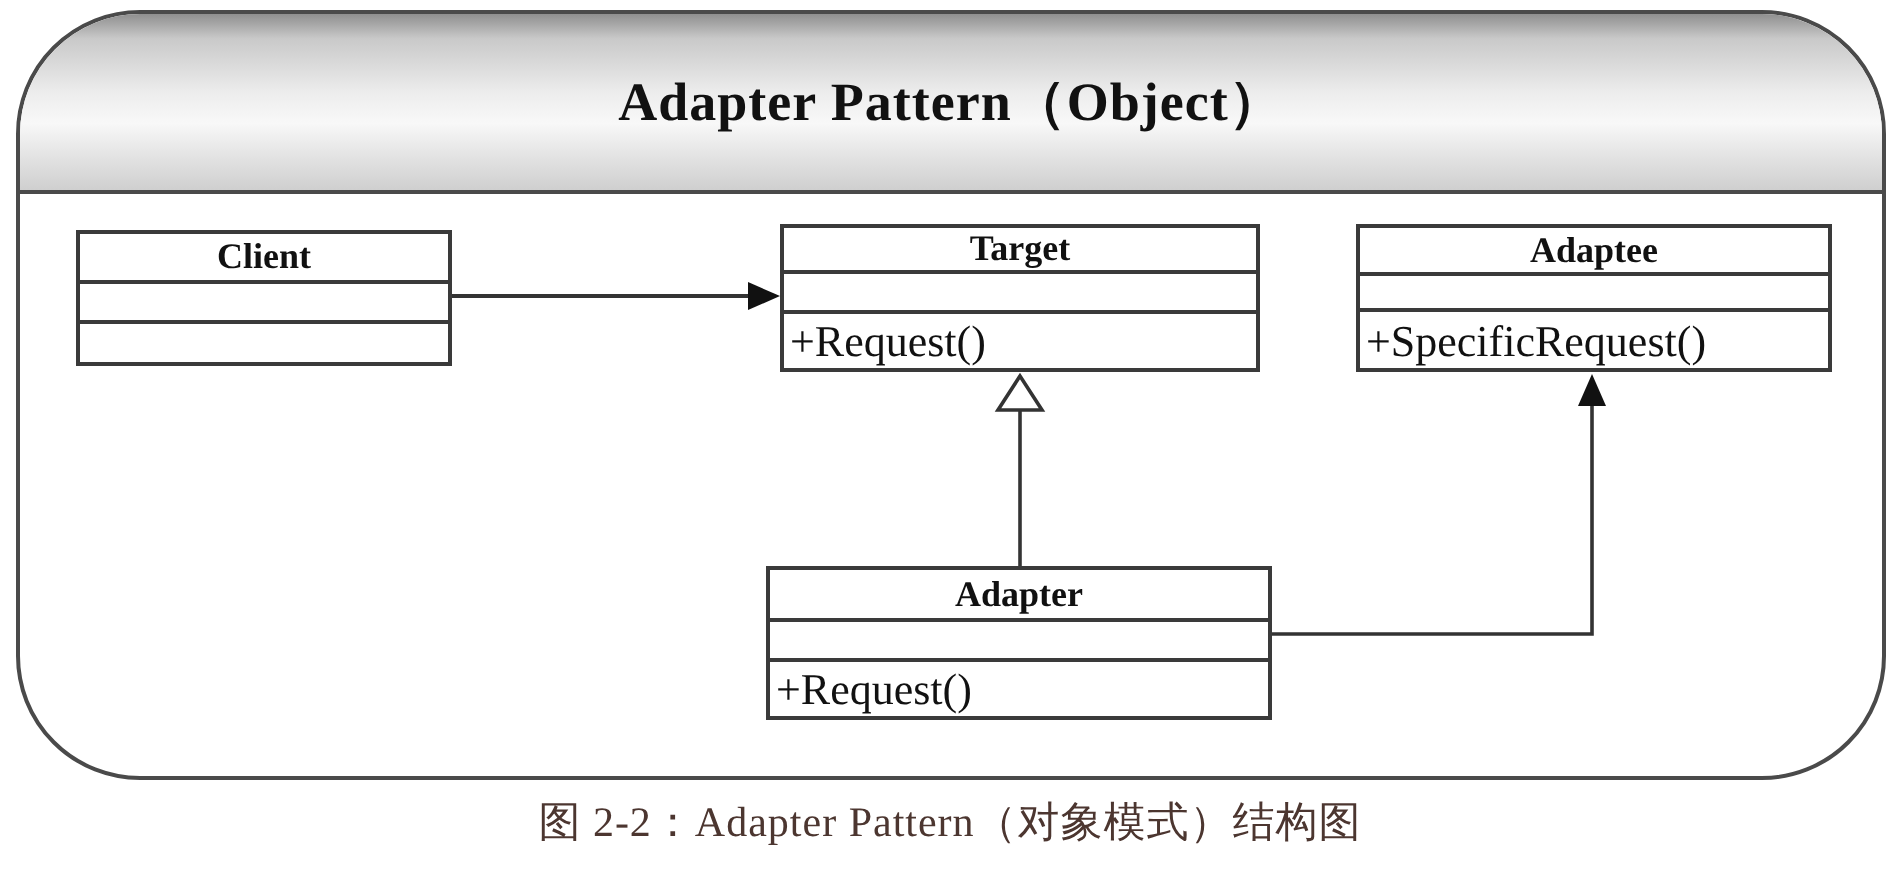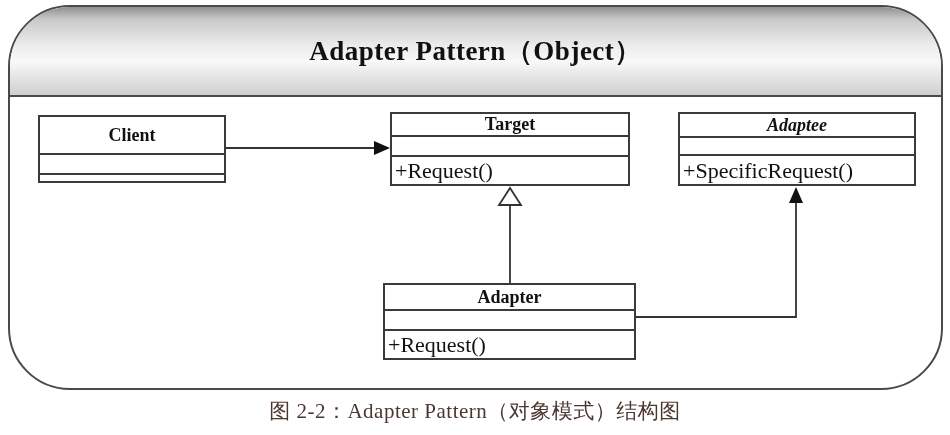--- a/index.html
+++ b/index.html
@@ -27,27 +27,27 @@
     border-bottom:2px solid #3a3a3a; font-weight:bold; font-size:18px; color:#111111;
     text-align:center; display:flex; align-items:center; justify-content:center;
   }
   .uml-attrs { border-bottom:2px solid #3a3a3a; }
   .uml-methods {
     flex:1; font-size:22px; color:#111111; padding:1px 3px 0 3px;
     display:flex; align-items:center;
   }
 
   .box-client  { left:38px;  top:115px; width:188px; height:68px; }
-  .box-client .uml-name { height:38px; } .box-client .uml-attrs { height:20px; }
+  .box-client .uml-name { height:25px; } .box-client .uml-attrs { height:20px; }
 
   .box-target  { left:390px; top:112px; width:240px; height:74px; }
   .box-target .uml-name { height:24px; } .box-target .uml-attrs { height:20px; }
 
   .box-adaptee { left:678px; top:112px; width:238px; height:74px; }
-  .box-adaptee .uml-name { height:24px;font-style:italic; } .box-adaptee .uml-attrs { height:18px; }
+  .box-adaptee .uml-name { height:24px; } .box-adaptee .uml-attrs { height:18px; }
 
   .box-adapter { left:383px; top:283px; width:253px; height:77px; }
   .box-adapter .uml-name { height:26px; } .box-adapter .uml-attrs { height:20px; }
 
   .connectors { position:absolute; left:0; top:0; width:950px; height:435px; pointer-events:none; }
 
   .caption {
     position:absolute; left:0; top:397px; width:950px; text-align:center;
     font-size:21px; color:#4c3630; letter-spacing:0.5px;
   }

